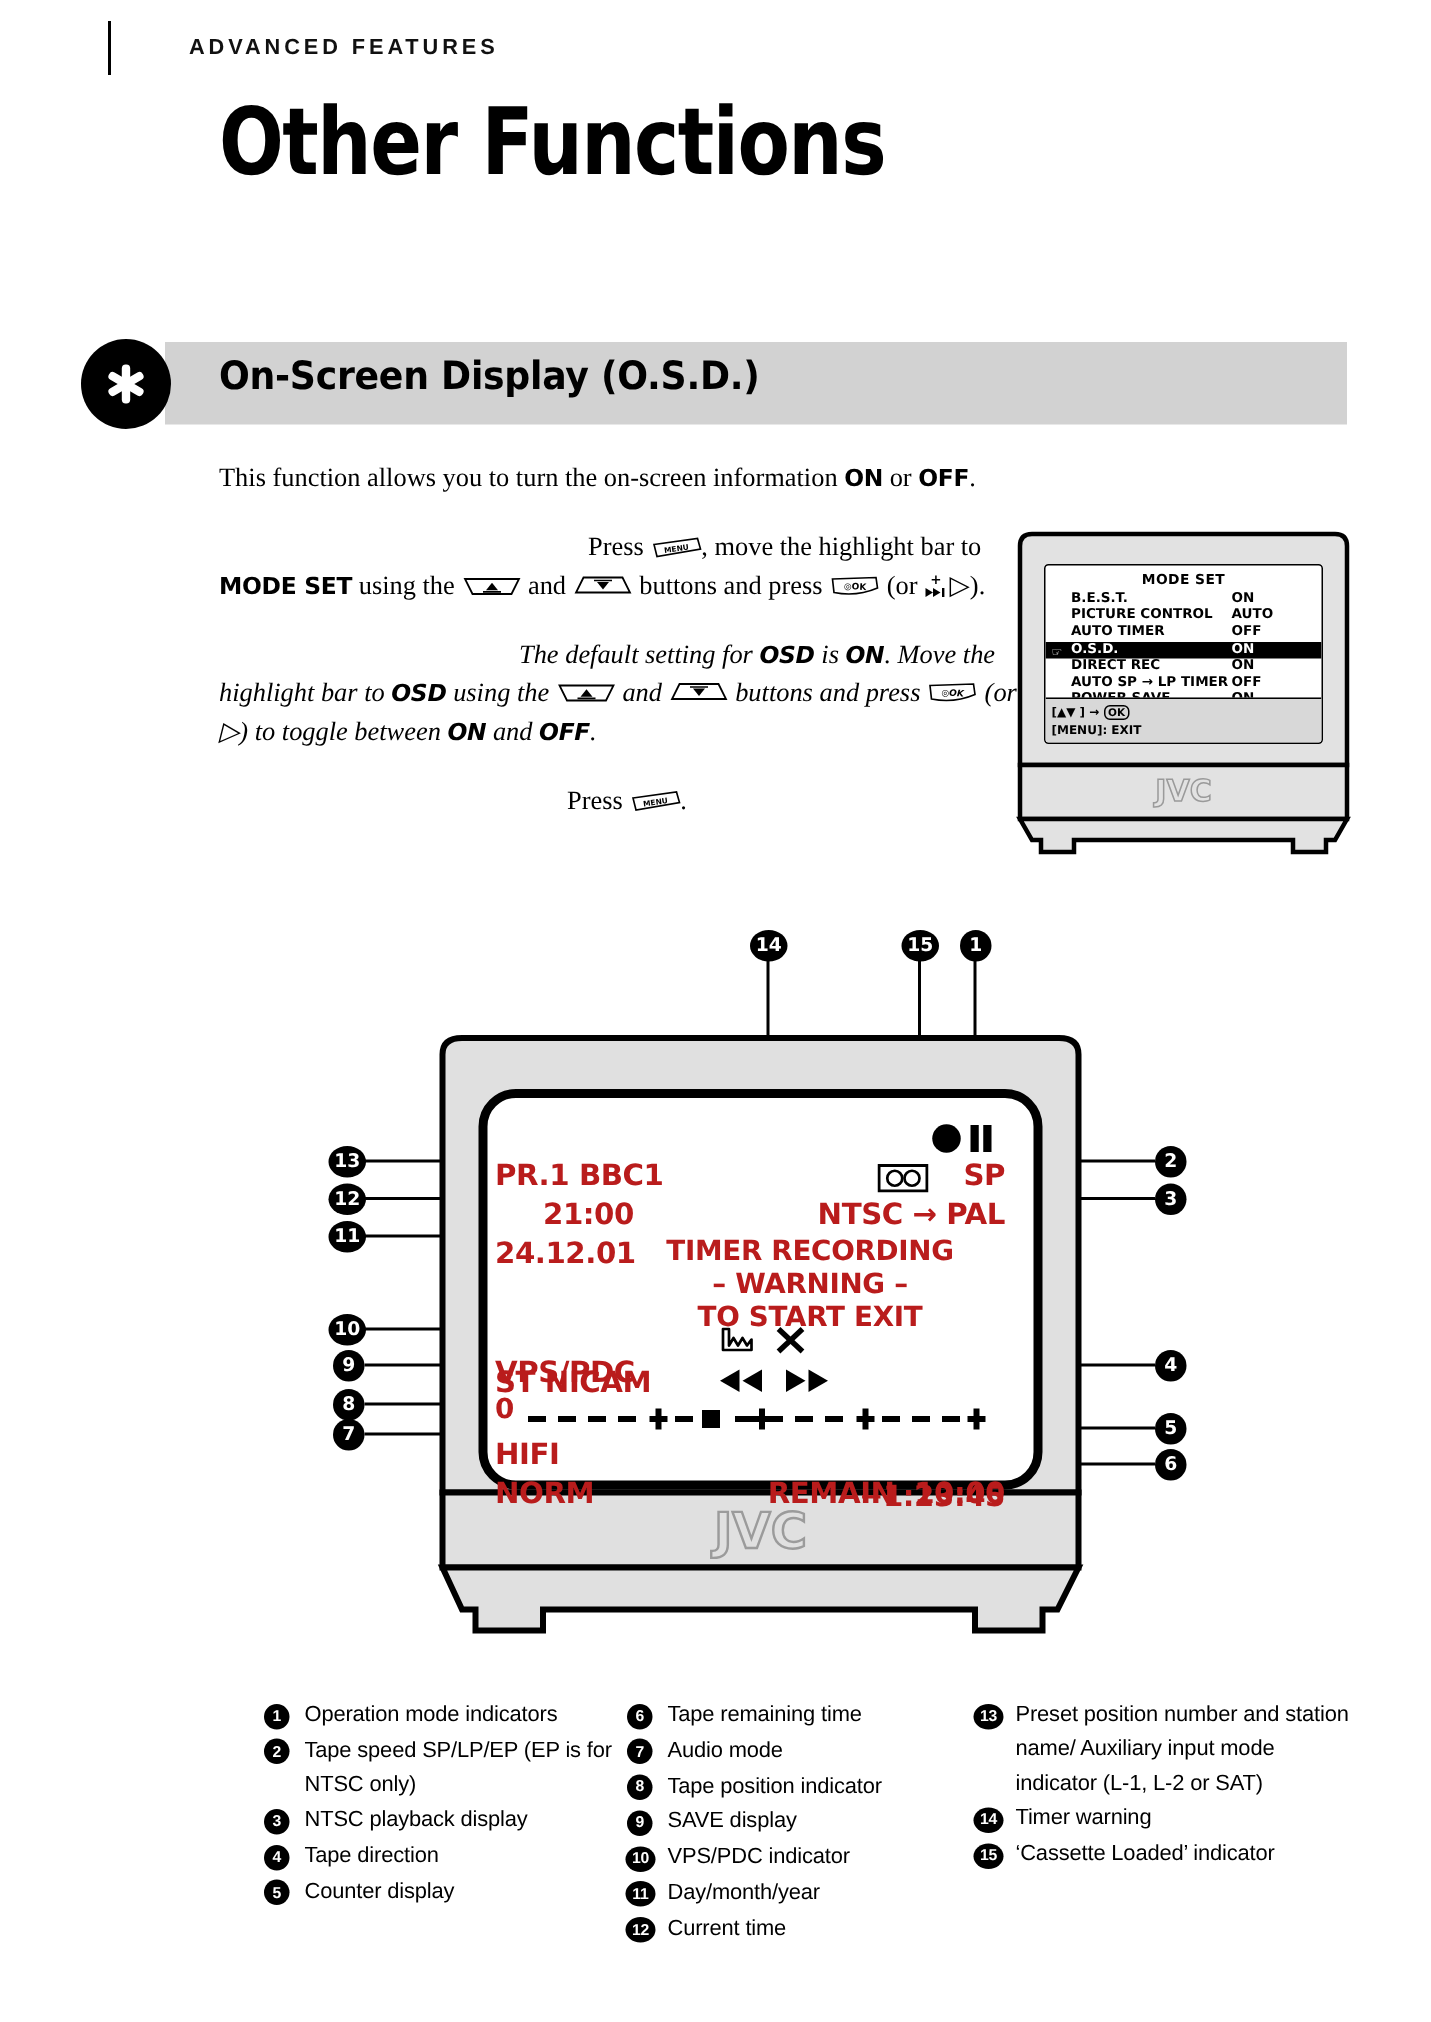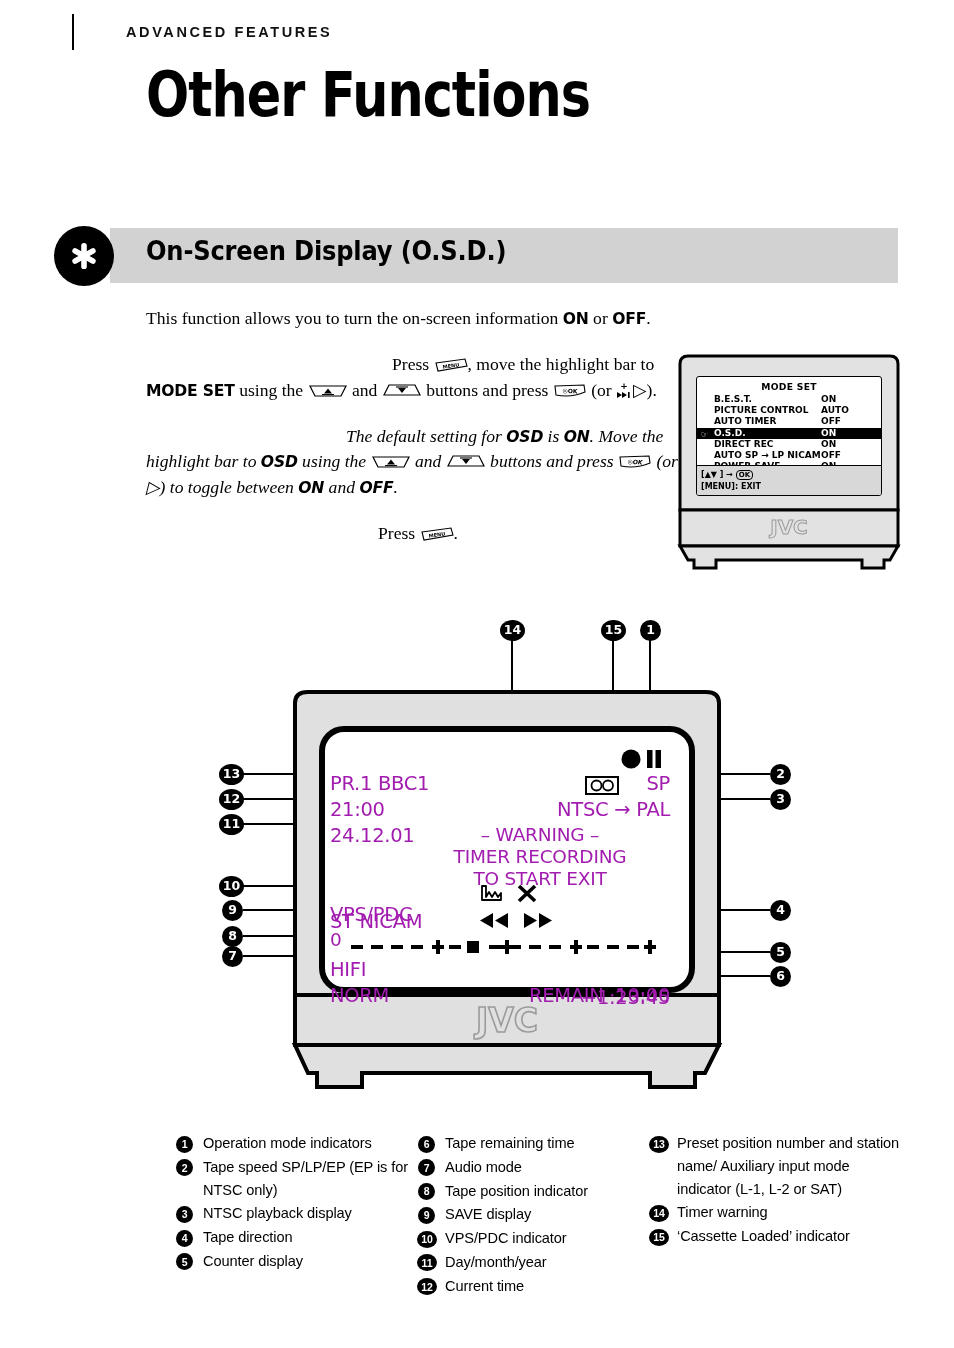--- a/index.html
+++ b/index.html
@@ -89,22 +89,22 @@
     box-sizing:border-box;line-height:11px;
   }
   .okbox{border:1.1px solid #000;border-radius:4px;padding:0 2px;font-size:7px;}
 
   
   .diagram{position:absolute;left:0;top:600px;width:954px;height:520px;}
   .diagram > svg{position:absolute;left:0;top:0;}
 
   .osd{
     position:absolute;left:330px;top:750px;width:340px;height:240px;
-    font-family:"DejaVu Sans", sans-serif;font-weight:normal;
-    color:#a21caf;
+    font-family:"DejaVu Sans", sans-serif;font-weight:bold;
+    color:#b91c1c;
   }
   .osd .row{position:absolute;white-space:nowrap;}
   .osd .l{left:0;}
   .osd .r{right:0;}
   .osd .big{font-size:19.5px;letter-spacing:-.3px;}
   .osd .mid{font-size:18.5px;letter-spacing:-.3px;}
   .warn{
     position:absolute;left:0;right:0;text-align:center;
     font-size:18.5px;letter-spacing:-.2px;line-height:22px;
   }
@@ -213,21 +213,21 @@
       <text x="113" y="182" font-family="DejaVu Sans, sans-serif" font-size="20" font-weight="bold" text-anchor="middle" fill="none" stroke="#9a9a9a" stroke-width="1">JVC</text>
     </svg>
     <div class="menu">
       <div class="menu-title">MODE SET</div>
       <div id="menu-rows">
           <div class="menu-row"><span class="lbl">B.E.S.T.</span><span class="val">ON</span></div>
           <div class="menu-row"><span class="lbl">PICTURE CONTROL</span><span class="val">AUTO</span></div>
           <div class="menu-row"><span class="lbl">AUTO TIMER</span><span class="val">OFF</span></div>
           <div class="menu-row sel"><span class="cursor">☞</span><span class="lbl">O.S.D.</span><span class="val">ON</span></div>
           <div class="menu-row"><span class="lbl">DIRECT REC</span><span class="val">ON</span></div>
-          <div class="menu-row"><span class="lbl">AUTO SP → LP NICAM</span><span class="val">OFF</span></div>
+          <div class="menu-row"><span class="lbl">AUTO SP → LP TIMER</span><span class="val">OFF</span></div>
           <div class="menu-row"><span class="lbl">POWER SAVE</span><span class="val">ON</span></div>
           <div class="menu-row"><span class="lbl">NEXT PAGE</span></div>
         </div>
       <div class="menu-foot">
         <div><span>[▲▼ ] → </span><span class="okbox">OK</span></div>
         <div>[MENU]: EXIT</div>
       </div>
     </div>
   </div>
 
@@ -293,28 +293,28 @@
       <svg width="34" height="19" viewBox="0 0 34 19">
         <rect x="1" y="1" width="32" height="17" fill="#fff" stroke="#000" stroke-width="2"></rect>
         <circle cx="11.5" cy="9.5" r="5" fill="#fff" stroke="#000" stroke-width="1.8"></circle>
         <circle cx="23" cy="9.5" r="5" fill="#fff" stroke="#000" stroke-width="1.8"></circle>
       </svg>
     </div>
 
     <div class="row l big" style="top:22px;">PR.1 BBC1</div>
     <div class="row r big" style="top:22px;">SP</div>
 
-    <div class="row l big" style="top:48px;">21:00</div>
+    <div class="row l big" style="top:48px;margin-left:32px;">21:00</div>
     <div class="row r big" style="top:48px;">NTSC → PAL</div>
 
     <div class="row l big" style="top:74px;">24.12.01</div>
 
     <div class="warn" style="top:74px;left:60px;right:-20px;">
+      <div>TIMER RECORDING</div>
       <div>– WARNING –</div>
-      <div>TIMER RECORDING</div>
       <div>TO START EXIT</div>
     </div>
 
     <div class="row l big" style="top:136px;margin-top:17px;">VPS/PDC</div>
     <div class="row" style="left:150px;top:133px;">
       <svg width="24" height="21" viewBox="0 0 24 21">
         <path d="M2 3 L2 17 L21 17 L21 10 L18 14 L15 9 L12 14 L9 9 L6 14 L6 3 Z" fill="#fff" stroke="#000" stroke-width="1.8" stroke-linejoin="round"></path>
       </svg>
     </div>
     <div class="row" style="left:186px;top:133px;">

